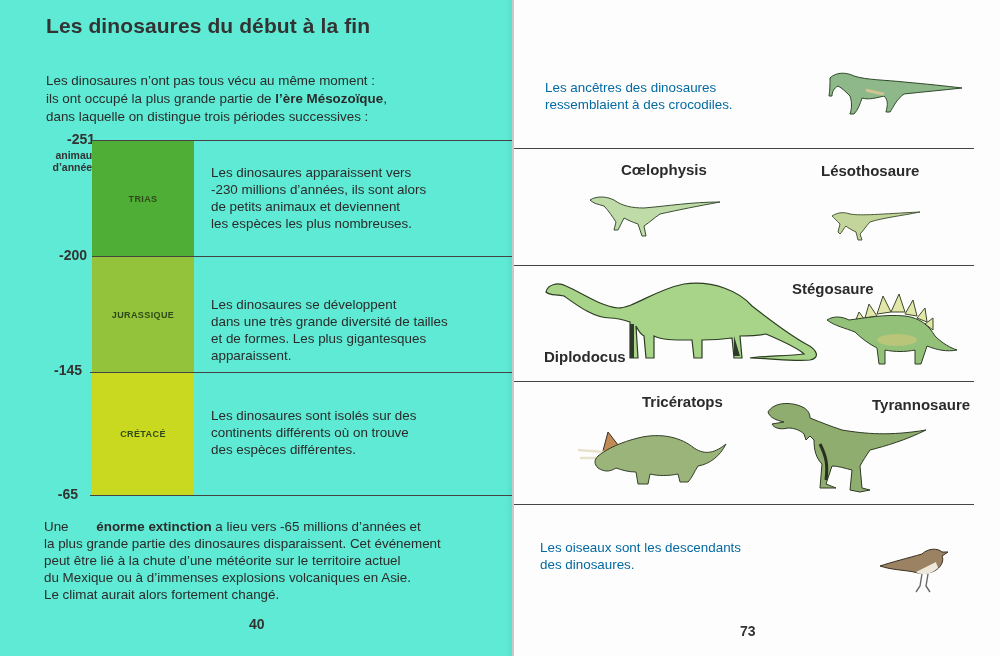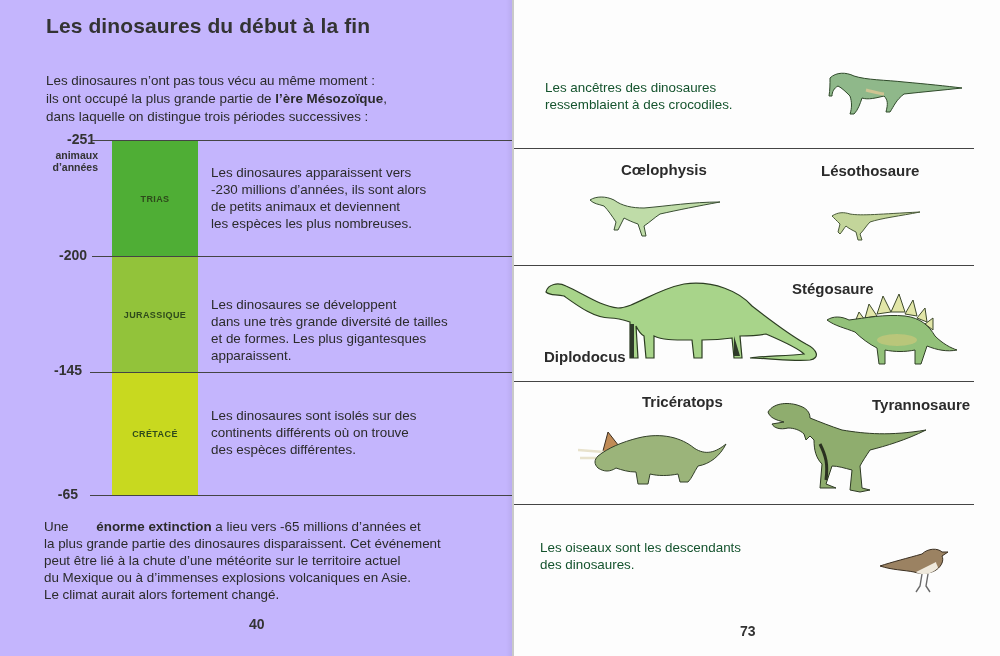--- a/index.html
+++ b/index.html
@@ -1,45 +1,45 @@
 <!DOCTYPE html>
 <html><head>
   <meta charset="utf-8">
   <style>
     * { box-sizing: border-box; margin: 0; padding: 0; }
     html, body { width: 1000px; height: 656px; overflow: hidden; background: #fdfdfd; }
     body { position: relative; font-family: "Liberation Sans", "DejaVu Sans", sans-serif; color: #2b2b2b; }
 
-    .page { position: absolute; top: 0; height: 656px; background: #c4b5fd; }
+    .page { position: absolute; top: 0; height: 656px; background: #5eead4; }
     .page-left { left: 0; width: 513px; }
     .page-right { left: 513px; width: 487px; }
     .spine { position: absolute; left: 512px; top: 0; width: 2px; height: 656px; background: #c9c9c9; }
     .spine-shadow { position: absolute; left: 506px; top: 0; width: 6px; height: 656px; background: linear-gradient(to right, rgba(0,0,0,0), rgba(0,0,0,0.05)); }
 
     .title { position: absolute; left: 46px; top: 14px; font-size: 21px; font-weight: bold; color: #333; letter-spacing: 0.1px; }
 
     .intro { position: absolute; left: 46px; top: 72px; font-size: 13.4px; line-height: 18px; color: #2b2b2b; }
     .intro b { font-weight: bold; }
 
     .tick-label { position: absolute; font-size: 14px; font-weight: bold; color: #333; text-align: right; width: 50px; }
     .unit-label { position: absolute; left: 38px; top: 149px; width: 60px; font-size: 10.5px; font-weight: bold; line-height: 12px; text-align: right; color: #333; }
 
     .hline { position: absolute; height: 1px; background: #444; }
 
-    .period-bar { position: absolute; left: 112px; width: 86px; display: flex; align-items: center; justify-content: center; }
+    .period-bar { position: absolute; left: 92px; width: 102px; display: flex; align-items: center; justify-content: center; }
     .period-name { font-size: 9px; font-weight: bold; letter-spacing: 0.4px; color: #2e4a1b; }
 
     .period-text { position: absolute; left: 211px; font-size: 13.4px; line-height: 17px; color: #2b2b2b; }
 
     .outro { position: absolute; left: 44px; top: 518px; font-size: 13.4px; line-height: 17px; color: #2b2b2b; }
     .outro b { font-weight: bold; margin-left: 24px; }
 
     .page-num { position: absolute; font-size: 14px; font-weight: bold; color: #333; }
 
-    .r-text { position: absolute; font-size: 13.4px; line-height: 17px; color: #14532d; }
+    .r-text { position: absolute; font-size: 13.4px; line-height: 17px; color: #0369a1; }
     .dino-label { position: absolute; font-size: 15px; font-weight: bold; color: #2b2b2b; }
 
     .illus { position: absolute; }
   </style>
 </head>
 <body>
 
 <div class="page page-left">
   <div class="title">Les dinosaures du début à la fin</div>
 

